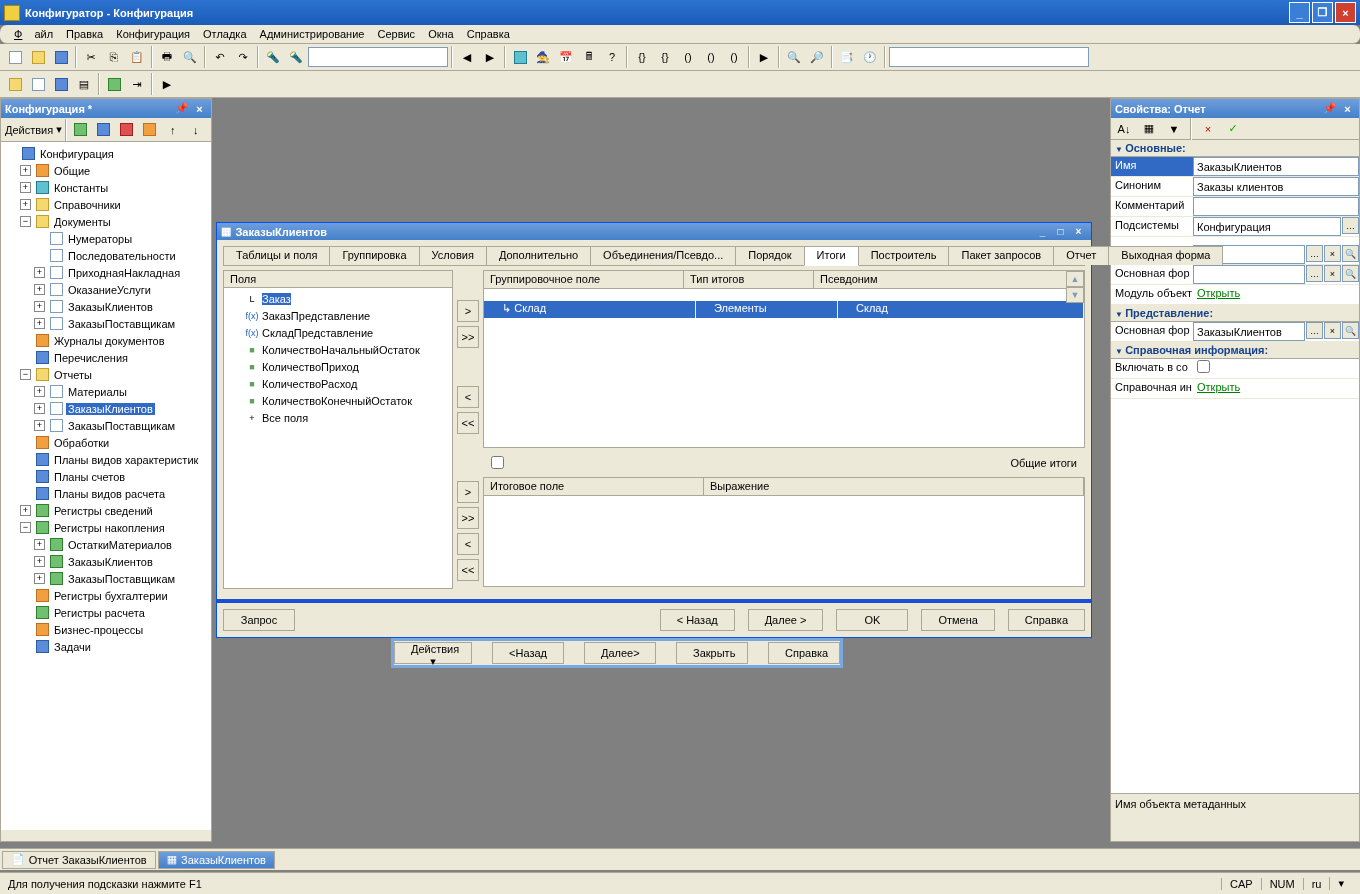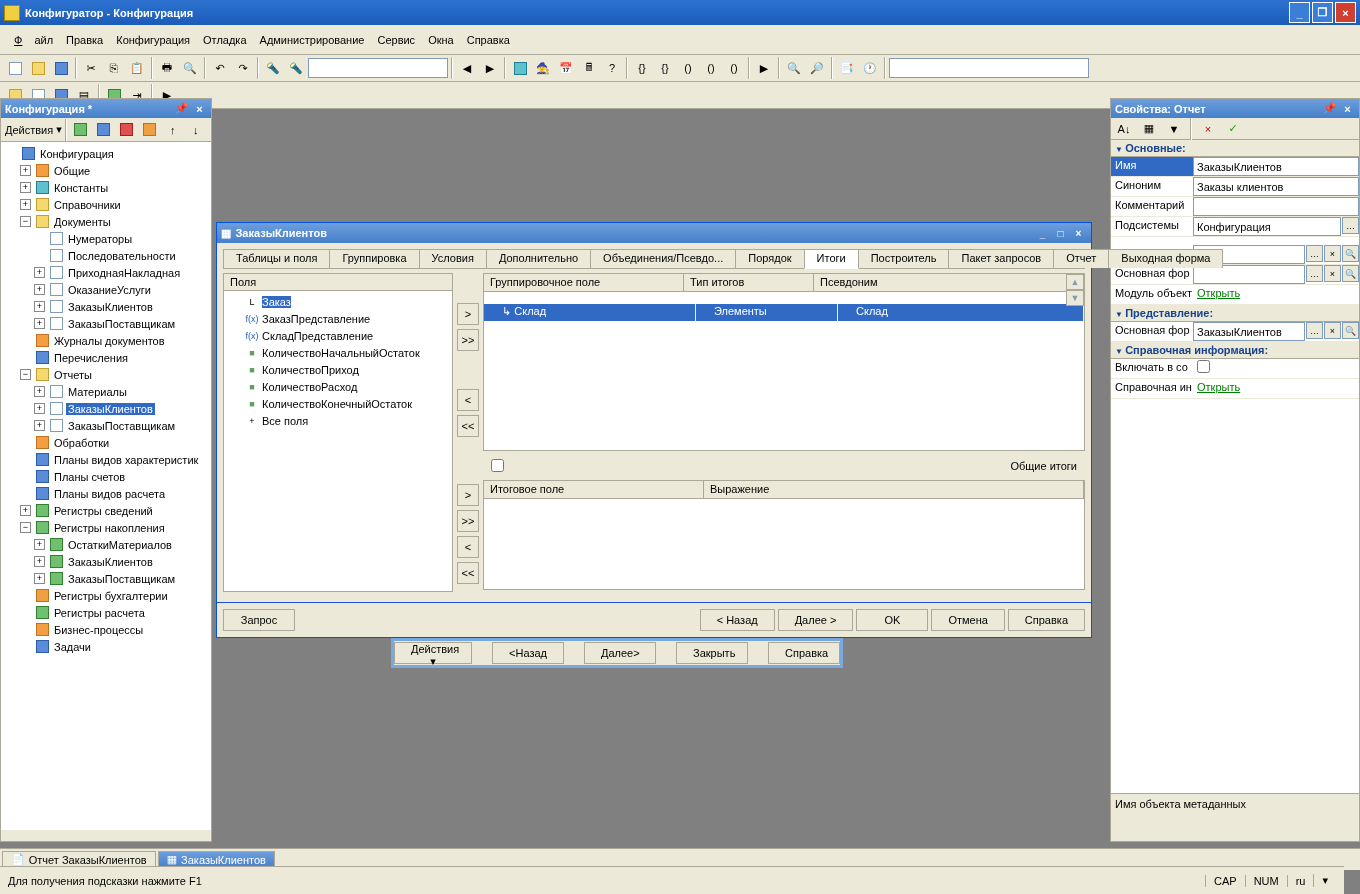--- a/index.html
+++ b/index.html
@@ -7,21 +7,21 @@
 
 
 .titlebar { height: 25px; background: linear-gradient(#2d72d0, #1a5cb8); display: flex; align-items: center; padding: 0 4px; color: #fff; }
 .titlebar .app-icon { width: 16px; height: 16px; background: #f0d040; margin-right: 5px; border: 1px solid #aa8800; }
 .titlebar .title { font-weight: bold; flex: 1; }
 .win-btns { display: flex; gap: 2px; }
 .win-btn { width: 21px; height: 21px; border: 1px solid #fff; background: #3a7ed8; display: flex; align-items: center; justify-content: center; color: #fff; font-weight: bold; cursor: pointer; }
 .win-btn.close { background: #d04030; }
 
 
-.menubar { height: 30px; background: #ece9d8; display: flex; align-items: center; padding: 0 8px; gap: 1px; border-bottom: 1px solid #aca899; }
+.menubar { height: 19px; background: #ece9d8; display: flex; align-items: center; padding: 0 8px; gap: 1px; border-bottom: 1px solid #aca899; border-radius: 7px; }
 .menubar span { padding: 2px 6px; cursor: pointer; }
 .menubar span u { text-decoration: underline; }
 
 
 .toolbar { height: 27px; background: #ece9d8; display: flex; align-items: center; padding: 0 4px; gap: 1px; border-bottom: 1px solid #aca899; }
 .tb-btn { width: 22px; height: 22px; display: flex; align-items: center; justify-content: center; cursor: pointer; border: 1px solid transparent; }
 .tb-sep { width: 2px; height: 22px; border-left: 1px solid #aca899; border-right: 1px solid #fff; margin: 0 2px; }
 .tb-combo { height: 20px; border: 1px solid #7f9db9; background: #fff; }
 
 
@@ -80,34 +80,34 @@
 .grid-header { display: flex; background: #ece9d8; border-bottom: 1px solid #aca899; height: 18px; }
 .grid-header .gh { padding: 2px 6px; border-right: 1px solid #aca899; }
 .grid-row { display: flex; height: 17px; }
 .grid-row.selected { background: #316ac5; color: #fff; }
 .grid-row .gc { padding: 1px 6px; border-right: 1px solid #eee; margin-left: 12px; }
 .gp-arrows { position: absolute; right: 0; top: 0; width: 18px; display: flex; flex-direction: column; }
 .gp-arrow { height: 16px; border: 1px solid #aca899; background: #ece9d8; display: flex; align-items: center; justify-content: center; font-size: 9px; color: #7f9db9; }
 .checkbox-row { display: flex; align-items: center; gap: 4px; padding: 4px 8px; justify-content: space-between; }
 .checkbox-row input { width: 13px; height: 13px; }
 
-.dialog-buttons { display: flex; padding: 6px; gap: 3px; border-top: 1px solid #1d4ed8; }
+.dialog-buttons { display: flex; padding: 6px; gap: 13px; border-top: 4px solid #1d4ed8; }
 .dlg-spacer { flex: 1; }
 .btn { height: 22px; padding: 0 16px; border: 1px solid #aca899; background: #ece9d8; cursor: pointer; min-width: 72px; }
 
 
 .behind-dialog { position: absolute; left: 391px; top: 540px; width: 452px; height: 30px; background: #ece9d8; border: 3px solid #78a8e0; display: flex; align-items: center; justify-content: center; gap: 20px; }
 
 
 .taskbar { position: absolute; left: 0; bottom: 24px; right: 0; height: 22px; background: #ece9d8; border-top: 1px solid #aca899; display: flex; align-items: center; padding: 2px; gap: 2px; }
 .task-item { height: 18px; padding: 0 8px; display: flex; align-items: center; gap: 4px; border: 1px solid #aca899; }
 .task-item.active { background: linear-gradient(#6e9edc, #4580c9); color: #fff; }
 
 
-.statusbar { position: absolute; left: 0; bottom: 0; right: 16px; height: 28px; background: #ece9d8; border-top: 1px solid #aca899; display: flex; align-items: center; padding: 0 8px; }
+.statusbar { position: absolute; left: 0; bottom: 0; right: 0; height: 22px; background: #ece9d8; border-top: 1px solid #aca899; display: flex; align-items: center; padding: 0 8px; }
 .statusbar .s-item { padding: 0 8px; border-left: 1px solid #aca899; }
 
 
 .ico-sq { display:inline-block; width: 13px; height: 13px; }
 .ico-folder { background: #f5d870; border: 1px solid #c0a030; }
 .ico-doc { background: #fff; border: 1px solid #7f9db9; }
 .ico-blue { background: #5a8cd8; border: 1px solid #2a5ca8; }
 .ico-green { background: #70c070; border: 1px solid #308030; }
 .ico-orange { background: #f0a040; border: 1px solid #c07020; }
 .ico-red { background: #e05050; border: 1px solid #a02020; }

